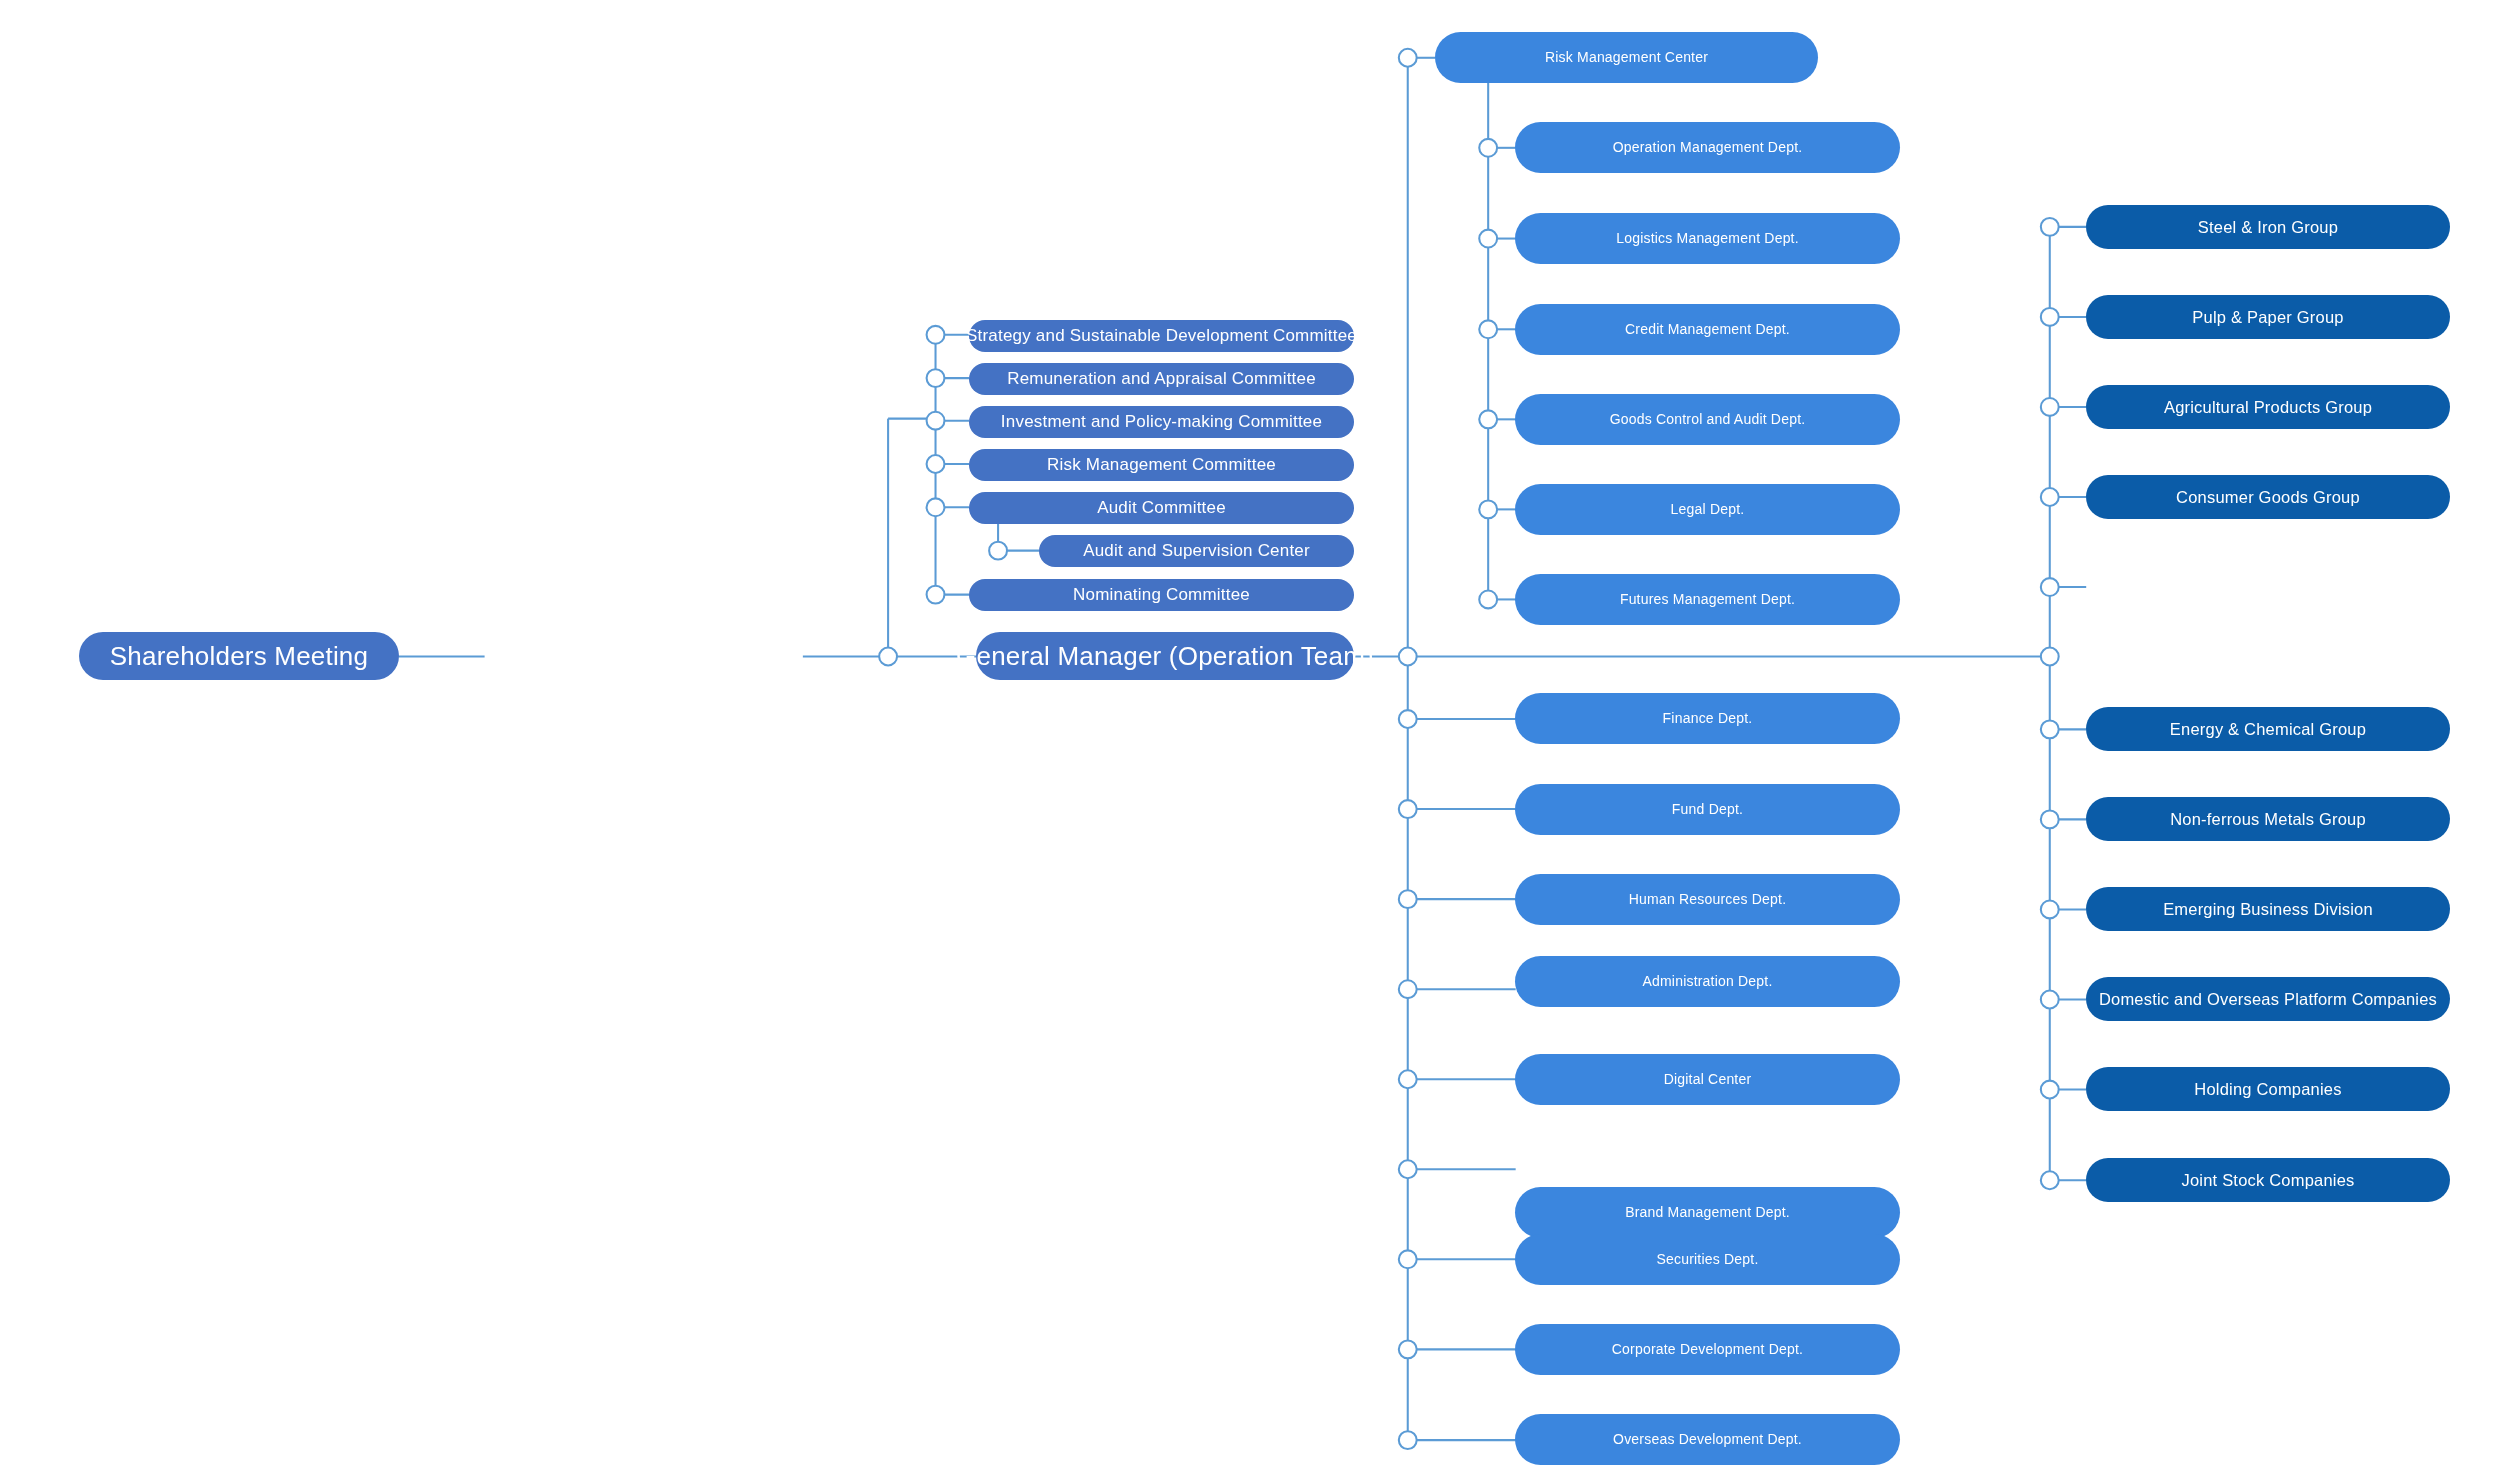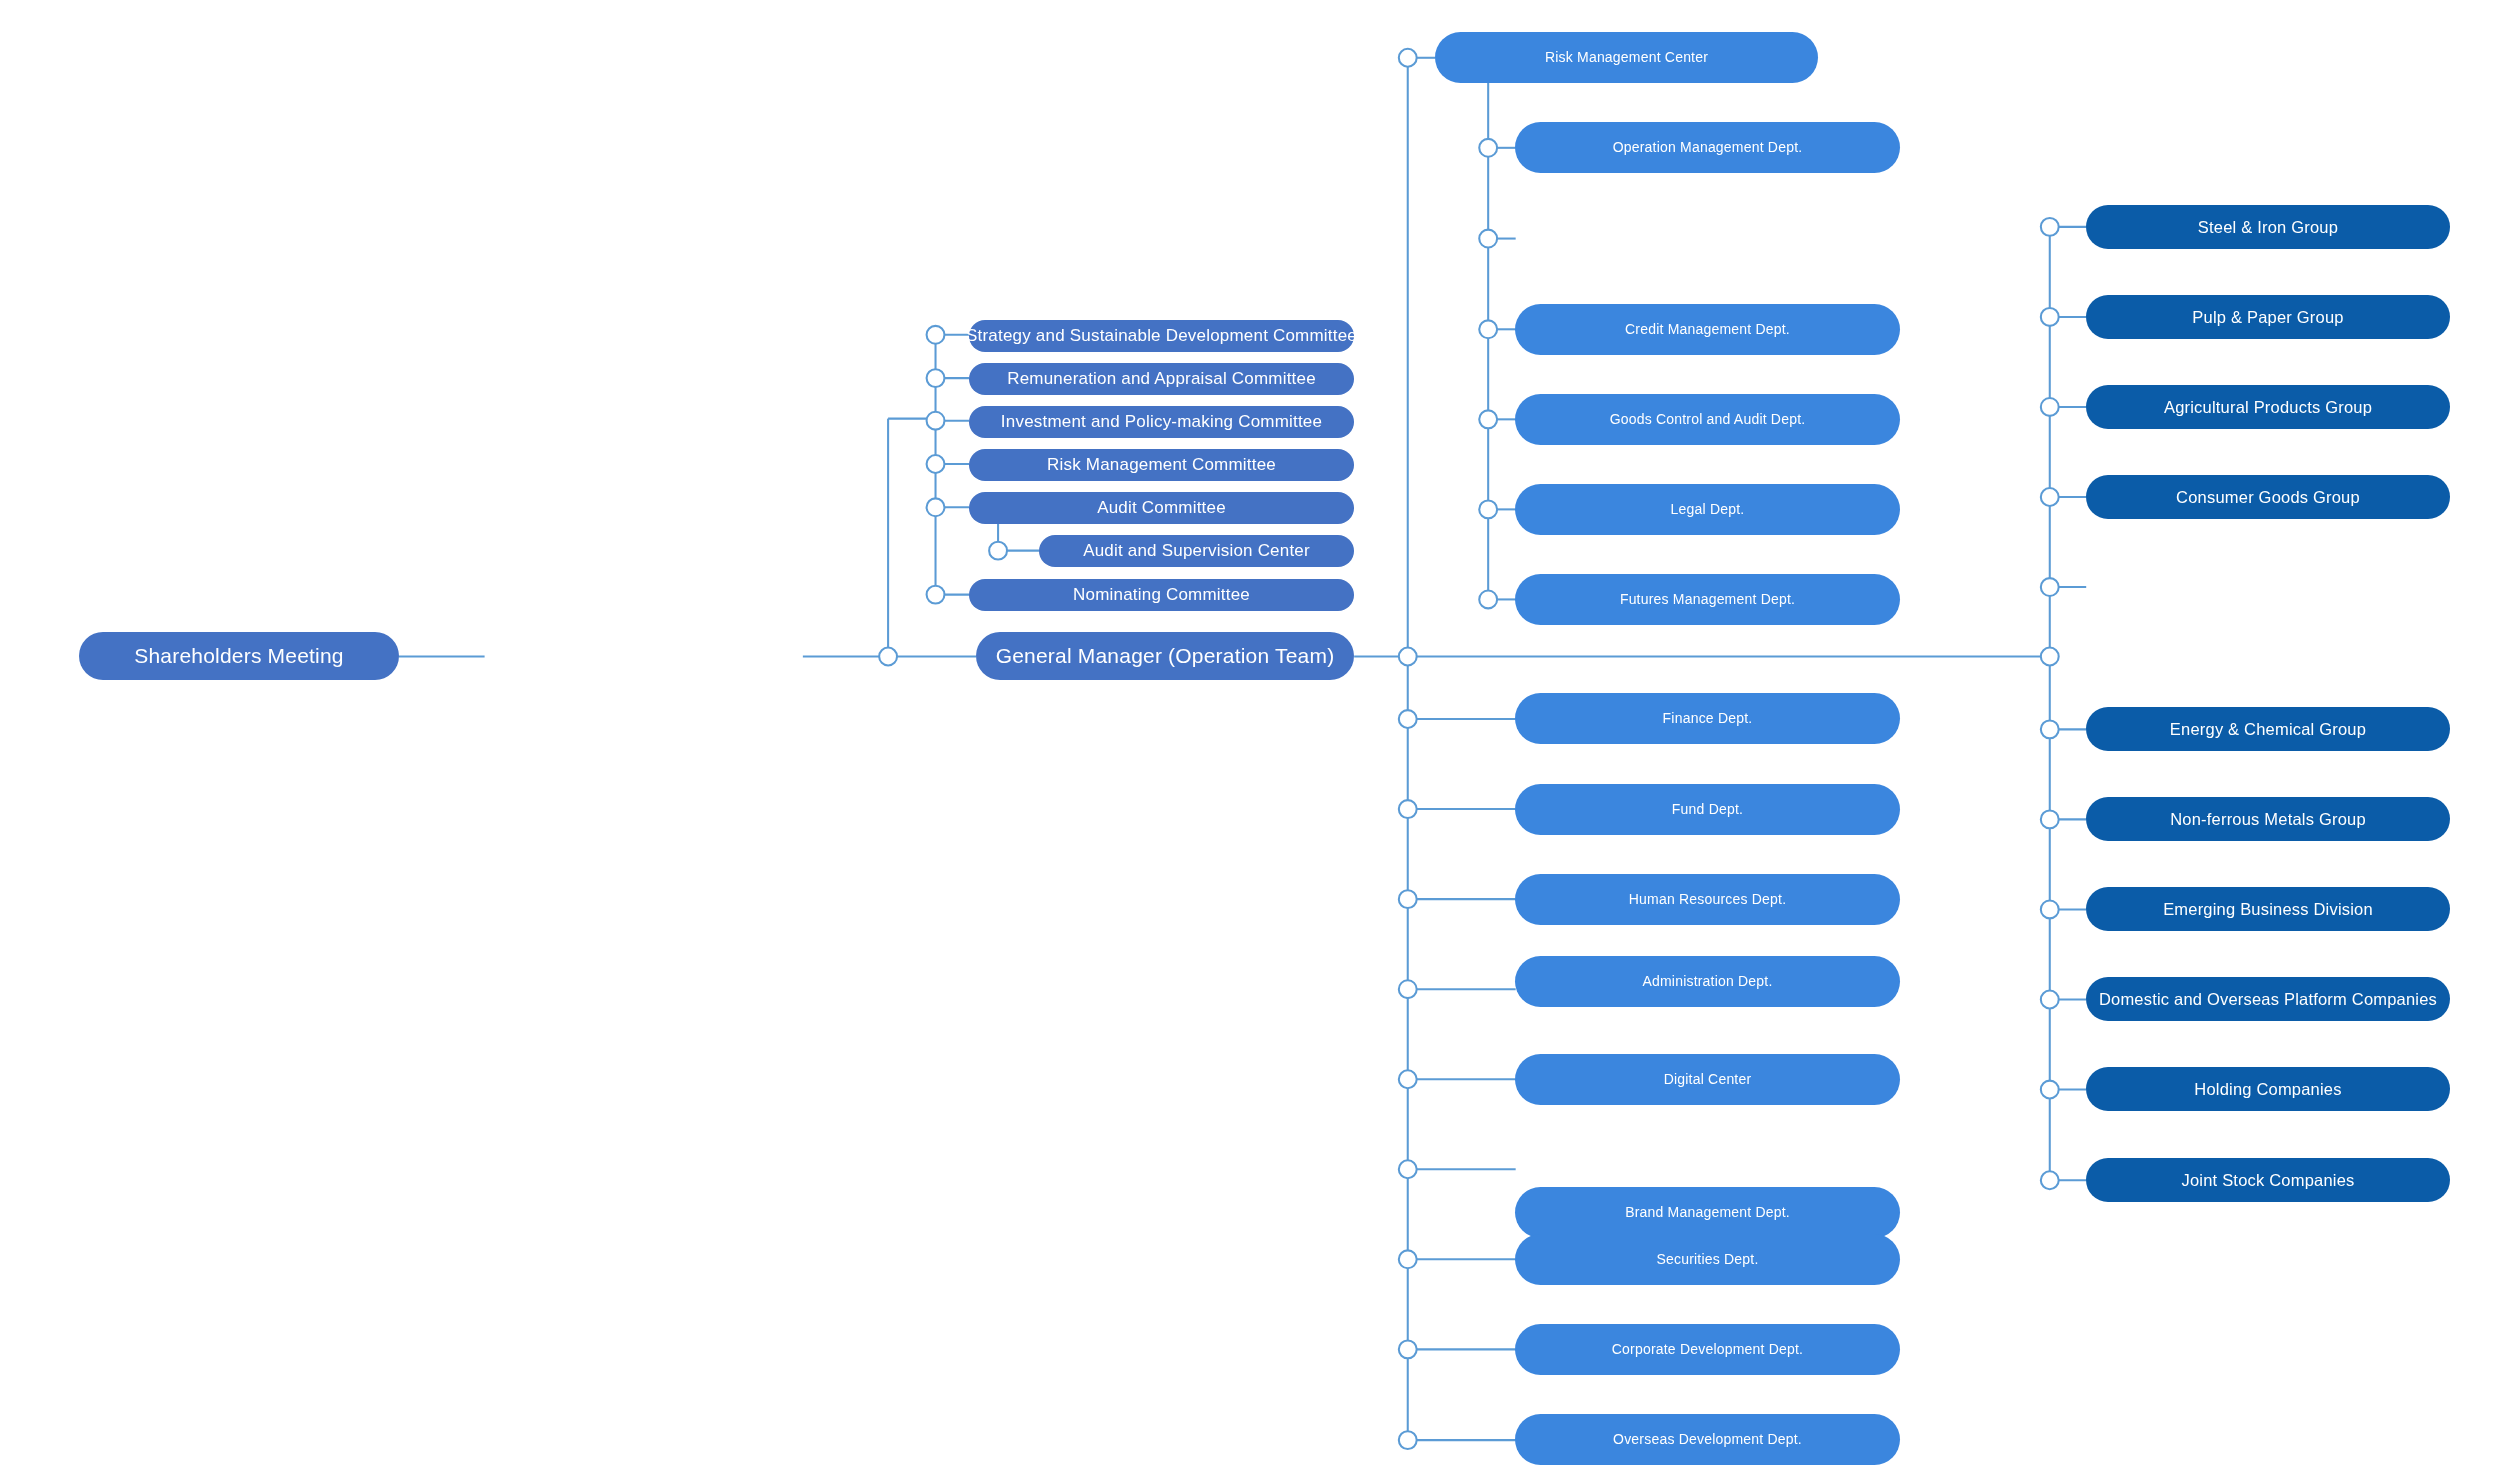--- a/index.html
+++ b/index.html
@@ -36,21 +36,21 @@
     color: #ffffff;
     text-align: center;
     line-height: 1.1;
     white-space: nowrap;
     border-radius: 687px;
     letter-spacing: 0.2px;
     -webkit-font-smoothing: antialiased;
   }
   .node.lvl-root {
     background: #4472C4;
-    font-size: 21px;
+    font-size: 26px;
     text-align: center;
   }
   .node.lvl-committee {
     background: #4472C4;
     font-size: 17px;
   }
   .node.lvl-dept {
     background: #3B86DE;
     font-size: 14px;
   }
@@ -213,20 +213,23 @@
   </div>
 
   <div class="node lvl-dept" style="left:1435px; top:32px; width:383px; height:51px;">
     <span>Risk Management Center</span>
   </div>
 
   <div class="node lvl-dept" style="left:1515px; top:122px; width:385px; height:51px;">
     <span>Operation Management Dept.</span>
   </div>
 
+  <div class="node lvl-dept" style="left:1515px; top:213px; width:385px; height:51px;">
+    <span>Logistics Management Dept.</span>
+  </div>
 
   <div class="node lvl-dept" style="left:1515px; top:304px; width:385px; height:51px;">
     <span>Credit Management Dept.</span>
   </div>
 
   <div class="node lvl-dept" style="left:1515px; top:394px; width:385px; height:51px;">
     <span>Goods Control and Audit Dept.</span>
   </div>
 
   <div class="node lvl-dept" style="left:1515px; top:484px; width:385px; height:51px;">

